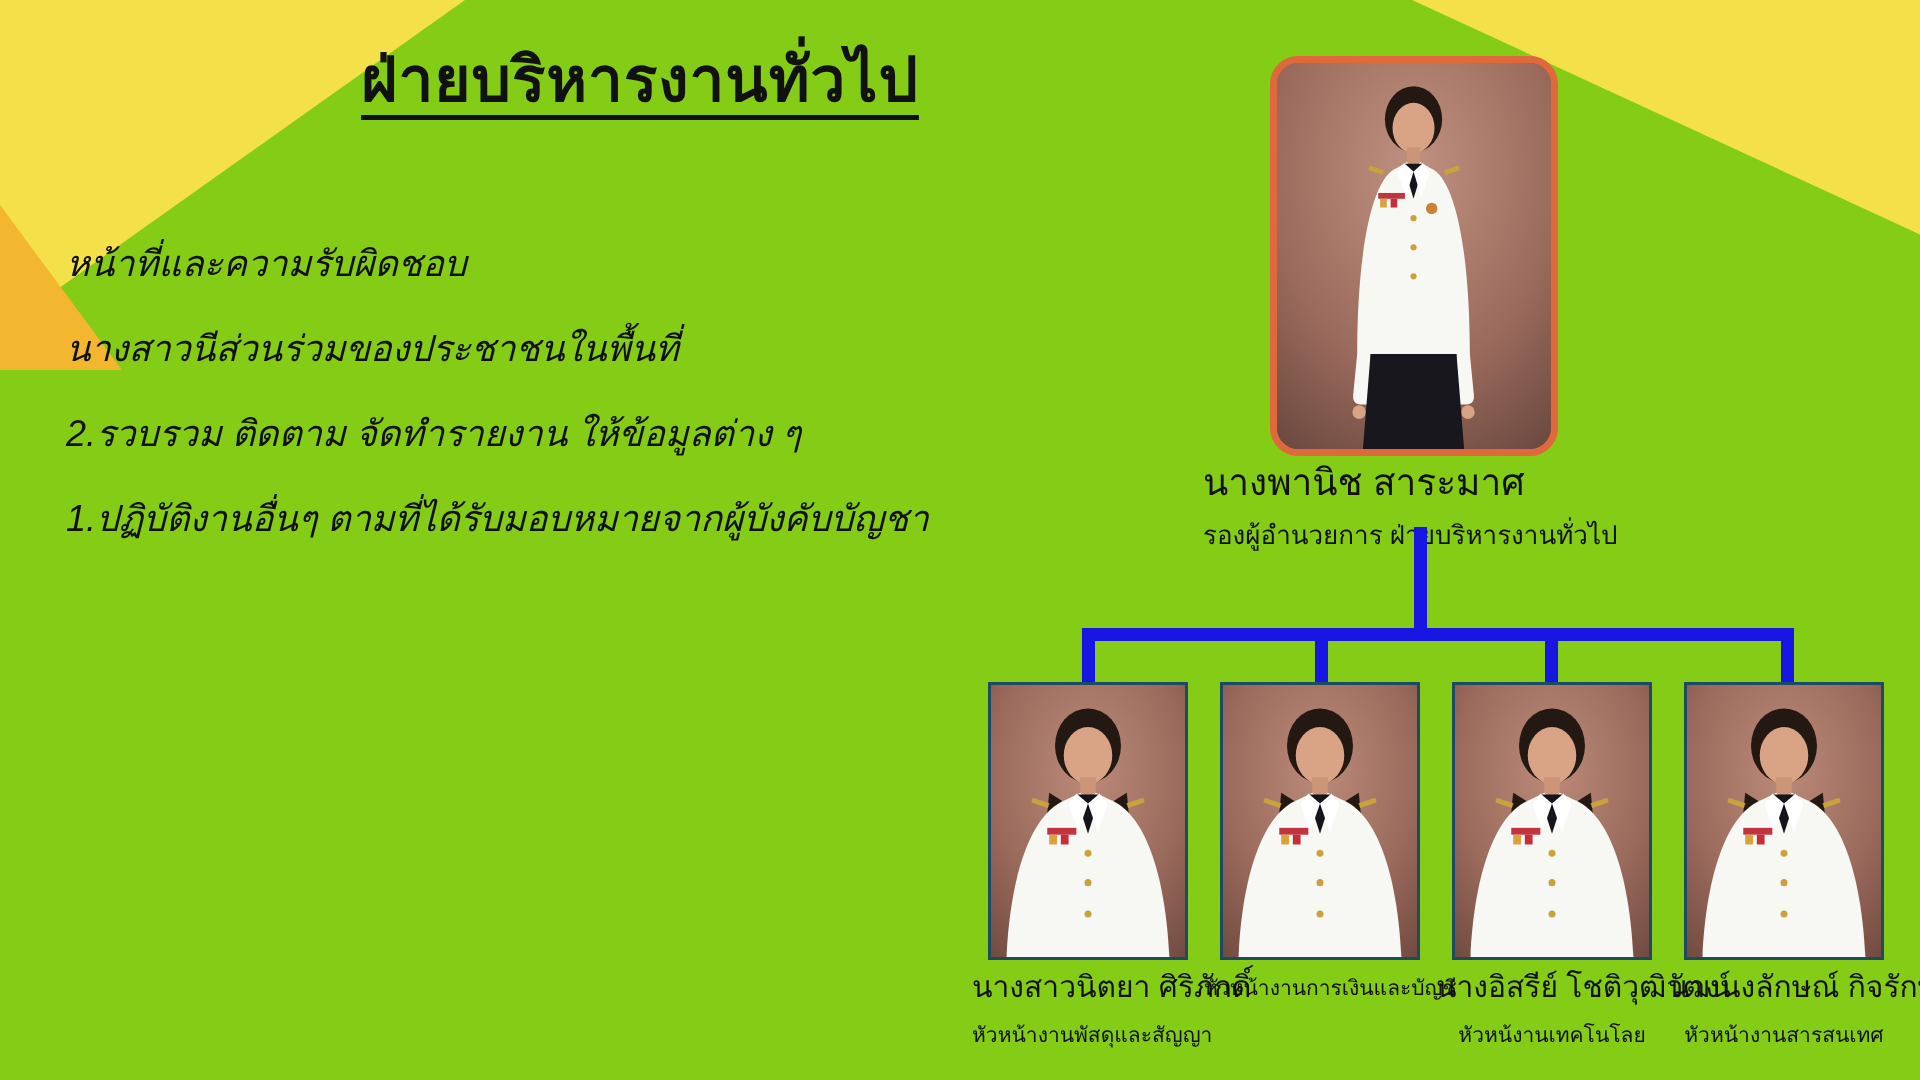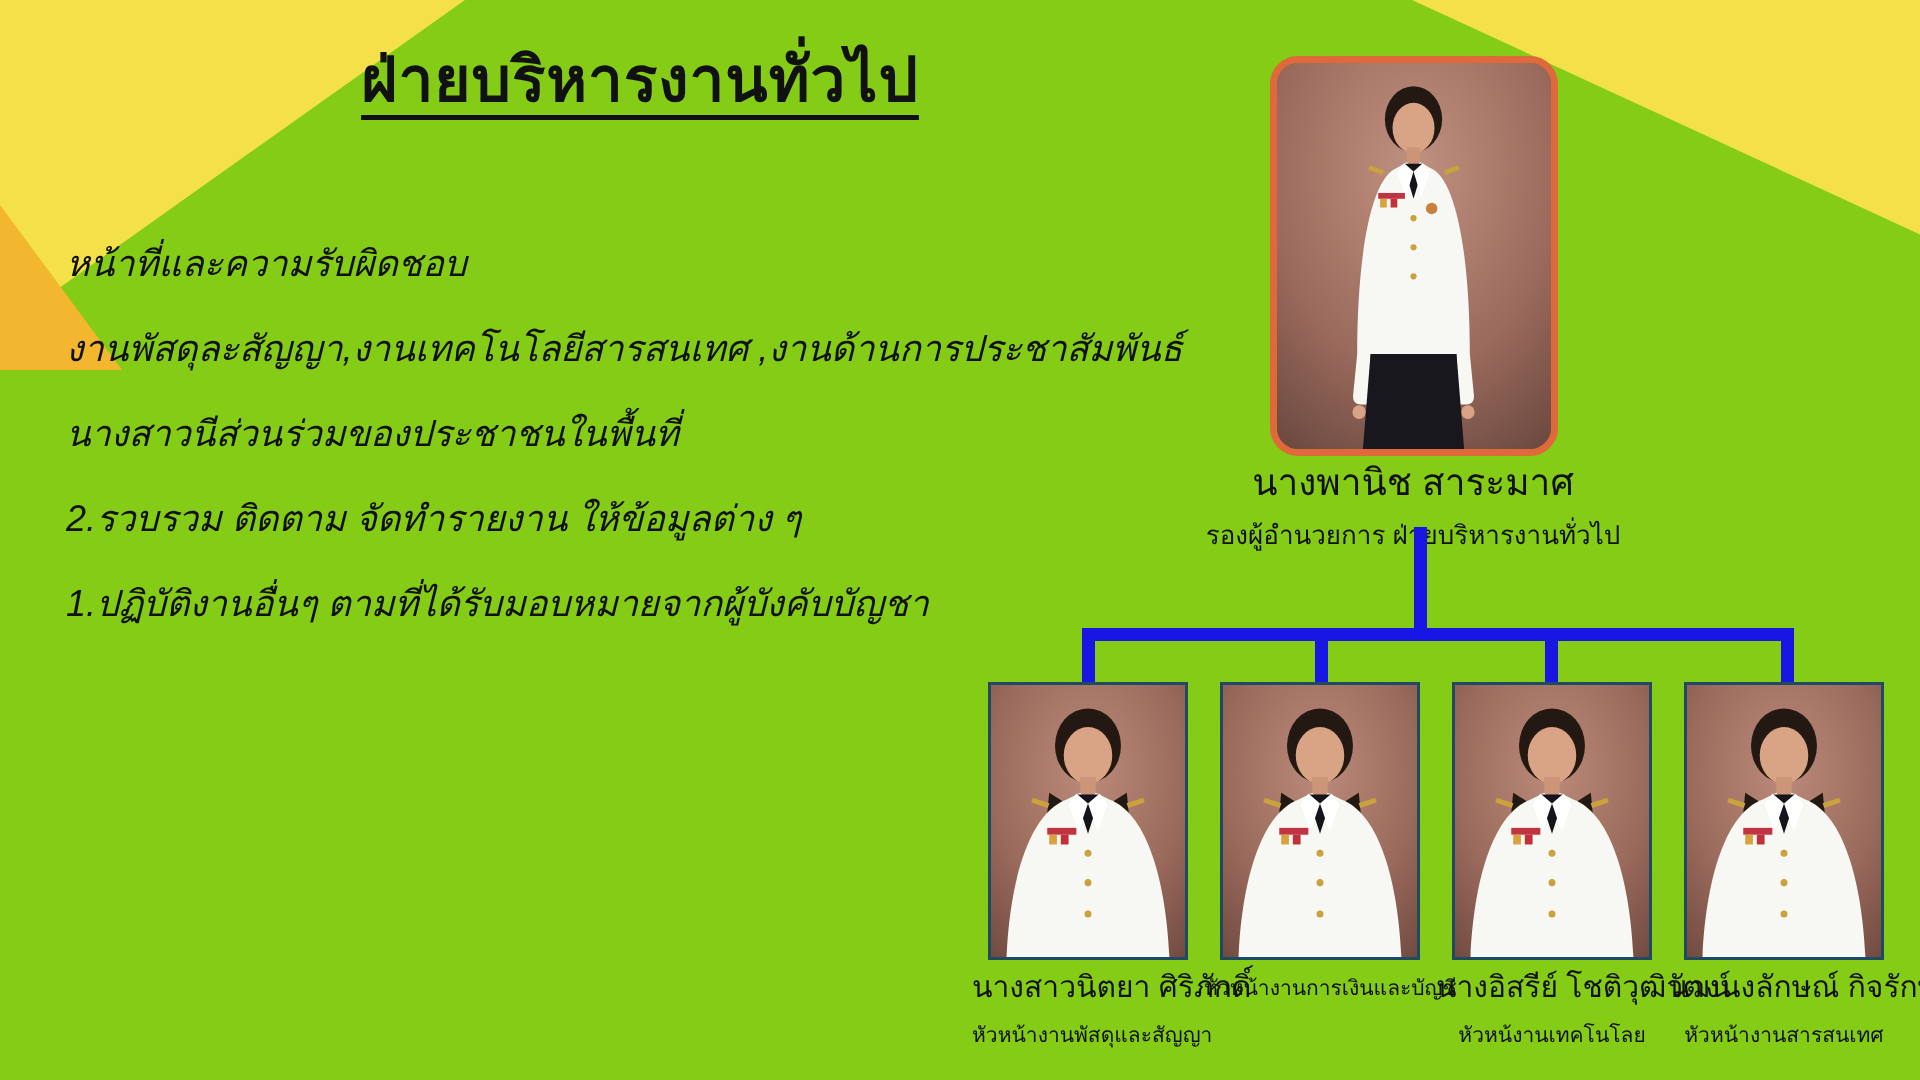--- a/index.html
+++ b/index.html
@@ -18,21 +18,21 @@
          font-size:62px;font-weight:600;letter-spacing:1px;}
   .title span{text-decoration:underline;text-decoration-thickness:5px;text-underline-offset:14px;}
 
   
   .duties{position:absolute;left:66px;top:246px;font-size:36px;font-weight:500;line-height:1;}
   .duties .line{height:85px;white-space:nowrap;font-style:italic;}
 
   
   .director-photo{position:absolute;left:1270px;top:56px;width:288px;height:400px;
     border:7px solid #E0693B;border-radius:28px;overflow:hidden;box-sizing:border-box;background:#8a5f52;}
-  .director-label{position:absolute;left:1203px;top:452px;width:420px;text-align:center;}
+  .director-label{position:absolute;left:1203px;top:452px;width:420px;text-align:left;}
   .director-label .name{font-size:37px;font-weight:500;}
   .director-label .role{font-size:26px;font-weight:400;margin-top:3px;}
 
   
   .conn{position:absolute;background:#1716E2;}
   .conn-trunk{left:1414px;top:527px;width:13px;height:114px;}
   .conn-h{left:1082px;top:628px;width:712px;height:13px;}
   .conn-drop{top:628px;width:13px;height:60px;}
 
   
@@ -53,21 +53,20 @@
   <div class="shape tri-tl" style="background: rgb(244, 225, 73);"></div>
   <div class="shape tri-gold" style="background: rgb(242, 182, 47);"></div>
   <div class="shape tri-tr" style="background: rgb(244, 225, 73);"></div>
 
   <div class="title">
     <span>ฝ่ายบริหารงานทั่วไป</span>
   </div>
 
   <div class="duties">
     <div class="line">หน้าที่และความรับผิดชอบ</div>
-    <div class="line">งานพัสดุละสัญญา,งานเทคโนโลยีสารสนเทศ ,งานด้านการประชาสัมพันธ์</div>
     <div class="line">นางสาวนีส่วนร่วมของประชาชนในพื้นที่</div>
     <div class="line">2.รวบรวม ติดตาม จัดทำรายงาน ให้ข้อมูลต่าง ๆ</div>
     <div class="line">1.ปฏิบัติงานอื่นๆ ตามที่ได้รับมอบหมายจากผู้บังคับบัญชา</div>
   </div>
 
   <div class="director-photo" style="border-color: rgb(224, 105, 59);">
     <div class="photo-fill">
 <svg viewBox="0 0 287 398" preserveAspectRatio="none" xmlns="http://www.w3.org/2000/svg">
  <defs>
   <radialGradient id="bgT" cx="50%" cy="28%" r="95%">

